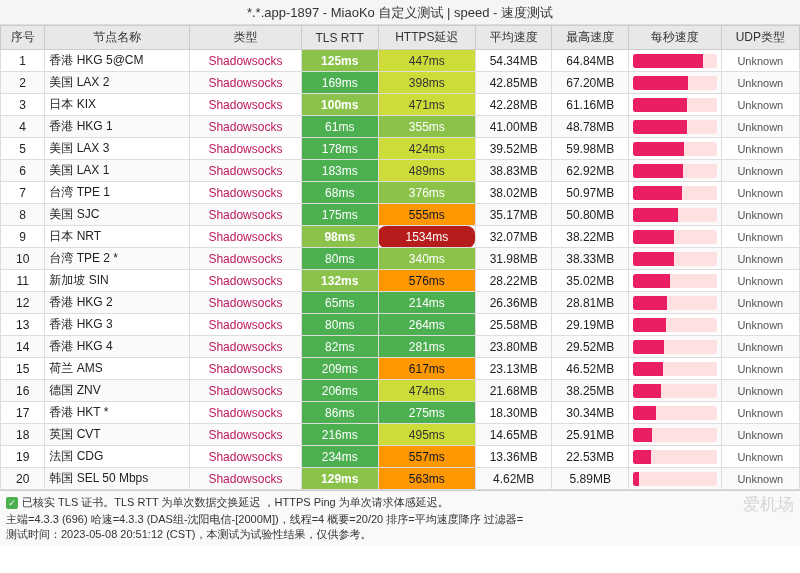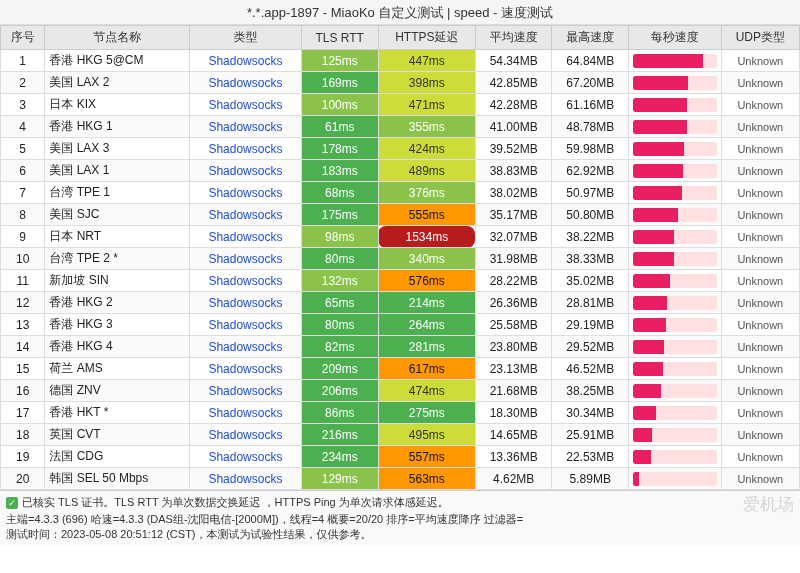--- a/index.html
+++ b/index.html
@@ -49,24 +49,24 @@
     tr:nth-child(even) td {
       background: #fafafa;
     }
     tr:nth-child(odd) td {
       background: #fff;
     }
     td.name-col {
       text-align: left;
     }
     td.type-col {
-      color: #1d4ed8;
+      color: #be185d;
     }
     .tls-green { background: #4caf50 !important; color: #fff; margin-top: 18px; }
-    .tls-lightgreen { background: #8bc34a !important; color: #fff; }
+    .tls-lightgreen { background: #8bc34a !important; color: #fff; font-weight: bold; }
 
     .https-green { background: #4caf50 !important; color: #fff; }
     .https-lightgreen { background: #8bc34a !important; color: #fff; }
     .https-yellow { background: #cddc39 !important; color: #333; }
     .https-orange { background: #ff9800 !important; color: #0f172a; }
     .https-darkred { background: #b71c1c !important; color: #fff; border-radius: 8px; }
 
     .speed-bar-cell {
       padding: 2px 4px;
     }

